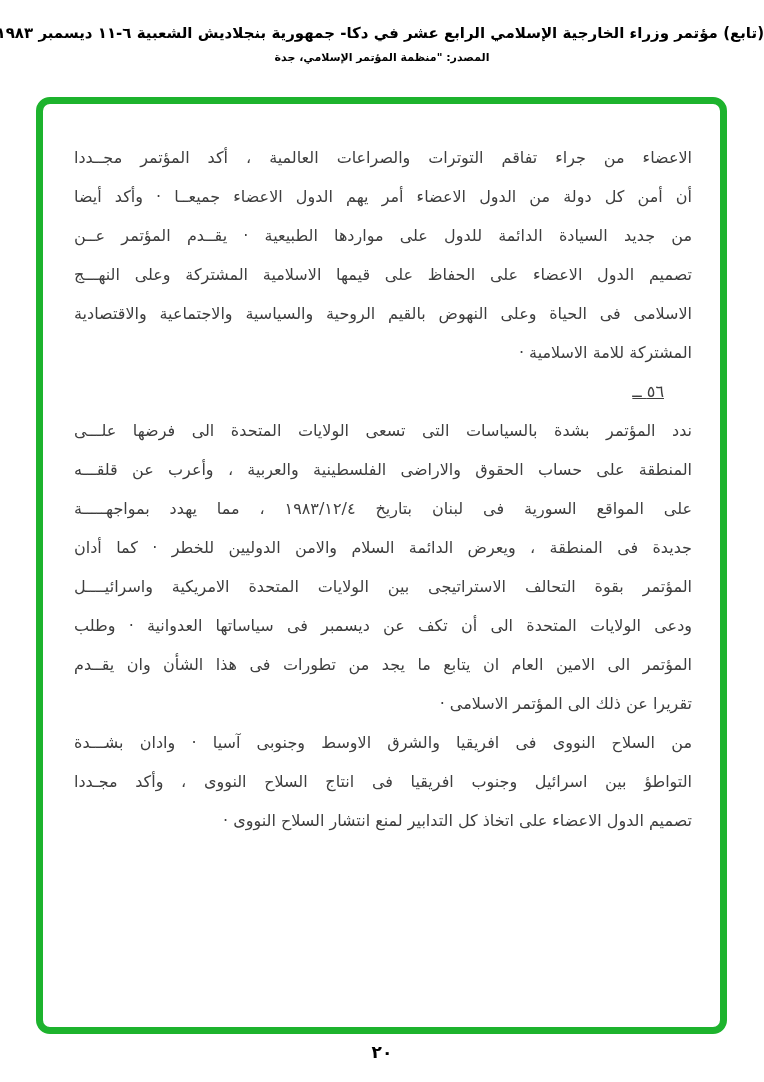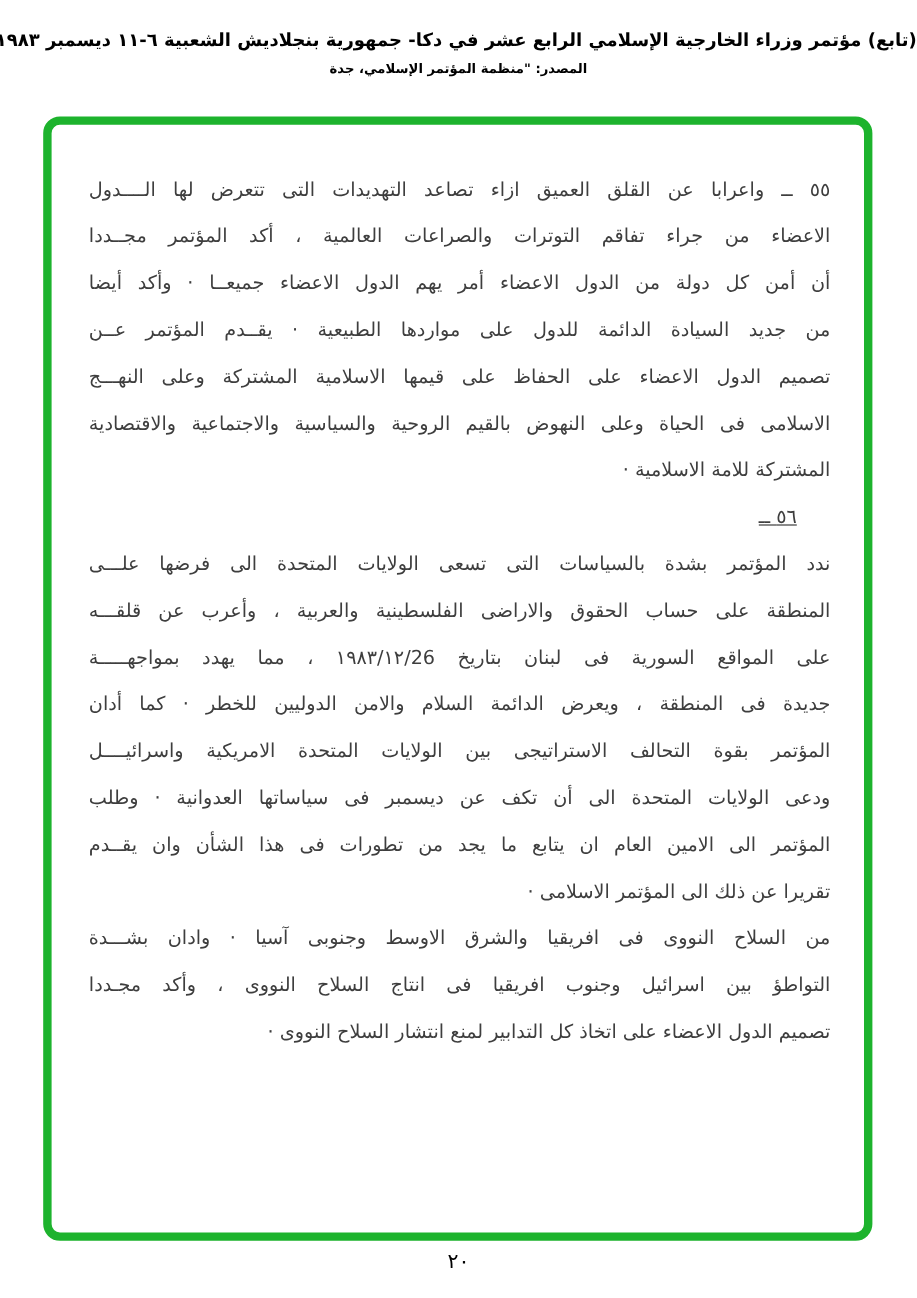--- a/index.html
+++ b/index.html
@@ -18,53 +18,52 @@
   .content {
     position:absolute; left:74px; top:138px; width:618px;
     direction:rtl; font-size:16px; line-height:39px; color:#3e3e3e;
   }
   .para { margin:0; }
   .line { text-align:justify; text-align-last:justify; }
   .line.last-line { text-align-last:right; }
   .marker-line { text-align-last:right; padding-left:0; padding-right:28px;text-decoration:underline; }
   .page-number {
     position:absolute; top:1042px; left:0; right:0;
-    text-align:center; font-weight:normal; font-size:17px; color:#000;
+    text-align:center; font-weight:bold; font-size:17px; color:#000;
   }
 </style>
 </head>
 <body>
 
 <div class="page">
 
   <div class="header">
     <div class="header-line1">(تابع) مؤتمر وزراء الخارجية الإسلامي الرابع عشر في دكا- جمهورية بنجلاديش الشعبية ٦-١١ ديسمبر ١٩٨٣- البيان الختامي</div>
     <div class="header-line2">المصدر: "منظمة المؤتمر الإسلامي، جدة</div>
   </div>
 
   <div class="frame"></div>
 
   <div class="content">
 
     <div class="para">
-        <div class="line">٥٥ ــ واعرابا عن القلق العميق ازاء تصاعد التهديدات التى تتعرض لها الــــدول</div>
         <div class="line">الاعضاء من جراء تفاقم التوترات والصراعات العالمية ، أكد المؤتمر مجــددا</div>
         <div class="line">أن أمن كل دولة من الدول الاعضاء أمر يهم الدول الاعضاء جميعــا · وأكد أيضا</div>
         <div class="line">من جديد السيادة الدائمة للدول على مواردها الطبيعية · يقــدم المؤتمر عــن</div>
         <div class="line">تصميم الدول الاعضاء على الحفاظ على قيمها الاسلامية المشتركة وعلى النهـــج</div>
         <div class="line">الاسلامى فى الحياة وعلى النهوض بالقيم الروحية والسياسية والاجتماعية والاقتصادية</div>
         <div class="line last-line">المشتركة للامة الاسلامية ·</div>
       </div>
 
     <div class="para">
       <div class="line marker-line">٥٦ ــ</div>
       <div>
           <div class="line">ندد المؤتمر بشدة بالسياسات التى تسعى الولايات المتحدة الى فرضها علـــى</div>
           <div class="line">المنطقة على حساب الحقوق والاراضى الفلسطينية والعربية ، وأعرب عن قلقـــه</div>
-          <div class="line">على المواقع السورية فى لبنان بتاريخ ١٩٨٣/١٢/26 ، مما يهدد بمواجهـــــة</div>
+          <div class="line">على المواقع السورية فى لبنان بتاريخ ١٩٨٣/١٢/٤ ، مما يهدد بمواجهـــــة</div>
           <div class="line">جديدة فى المنطقة ، ويعرض الدائمة السلام والامن الدوليين للخطر · كما أدان</div>
           <div class="line">المؤتمر بقوة التحالف الاستراتيجى بين الولايات المتحدة الامريكية واسرائيــــل</div>
           <div class="line">ودعى الولايات المتحدة الى أن تكف عن ديسمبر فى سياساتها العدوانية · وطلب</div>
           <div class="line">المؤتمر الى الامين العام ان يتابع ما يجد من تطورات فى هذا الشأن وان يقــدم</div>
           <div class="line last-line">تقريرا عن ذلك الى المؤتمر الاسلامى ·</div>
         </div>
     </div>
 
     <div class="para">
         <div class="line">من السلاح النووى فى افريقيا والشرق الاوسط وجنوبى آسيا · وادان بشـــدة</div>

